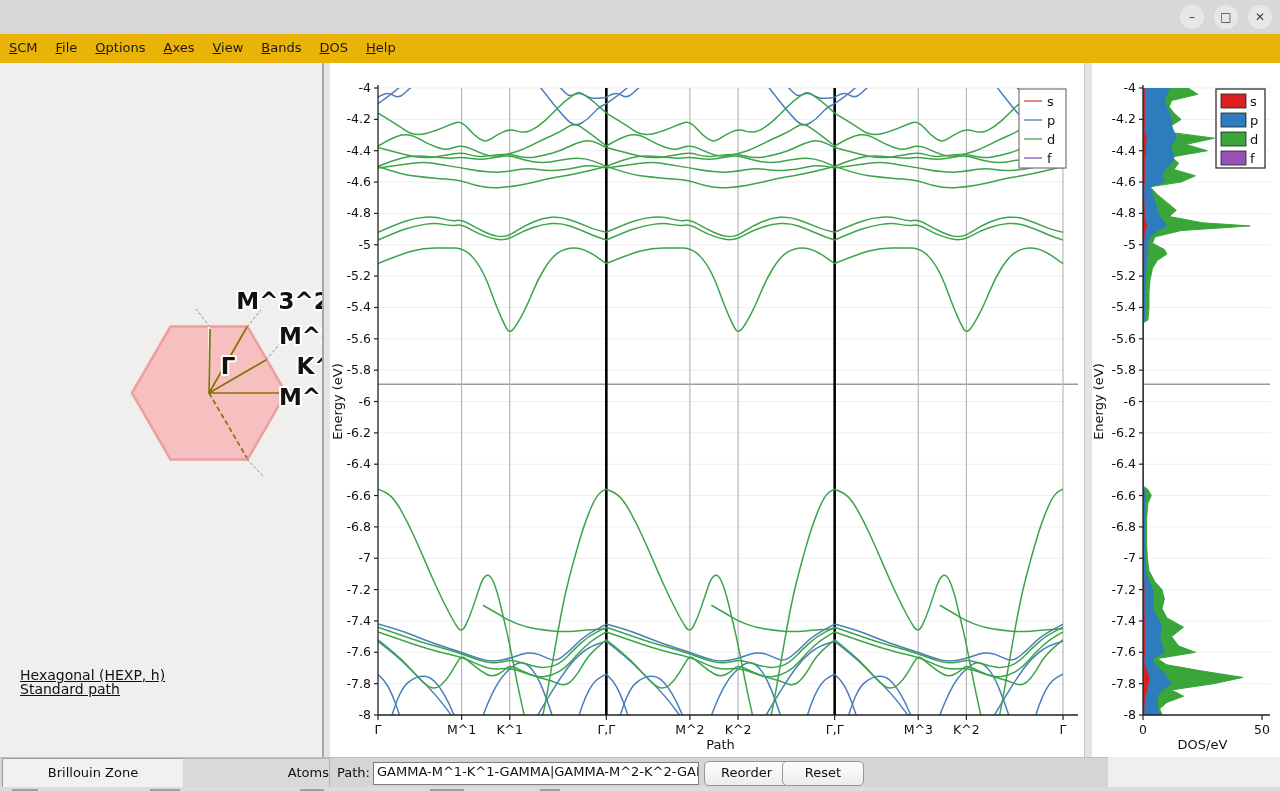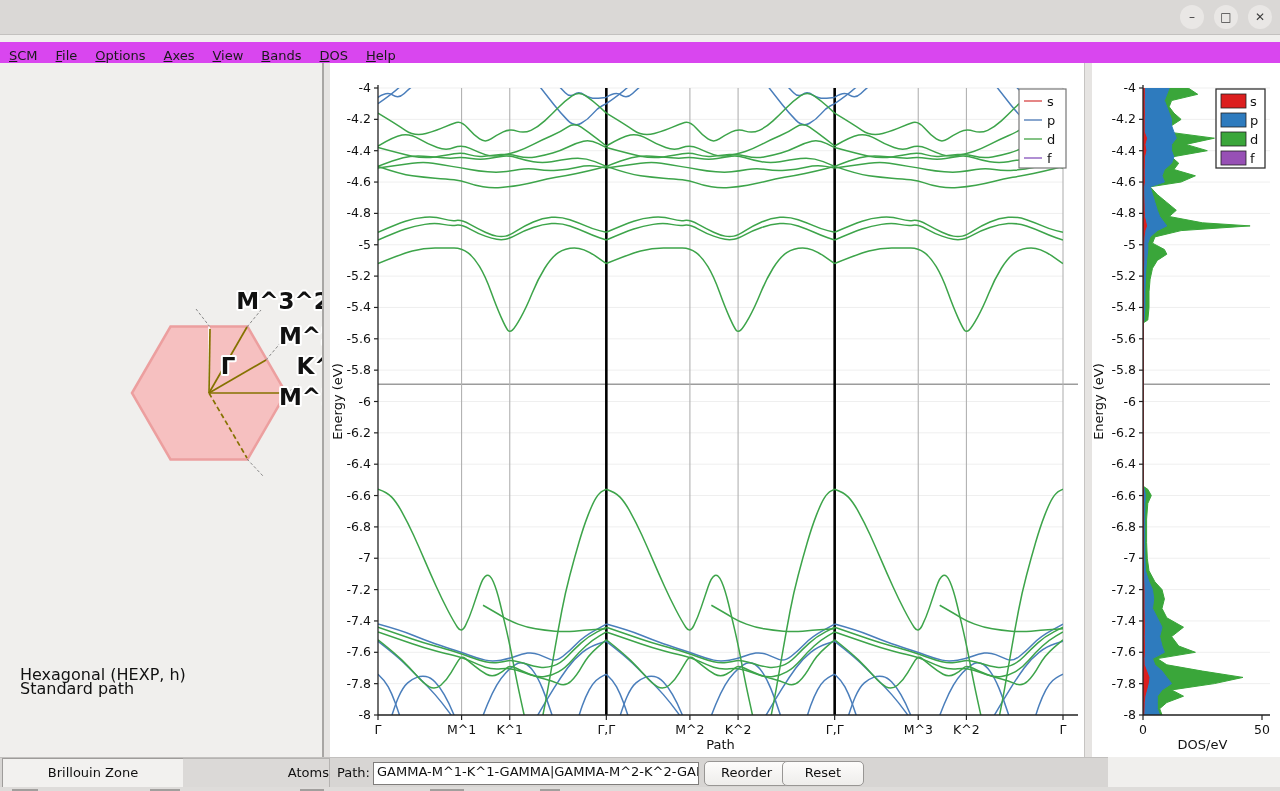--- a/index.html
+++ b/index.html
@@ -3,31 +3,31 @@
 <meta charset="utf-8">
 <style>
   html,body{margin:0;padding:0;background:#c9c7c5;font-family:"DejaVu Sans",sans-serif;}
   #window{position:relative;width:1280px;height:791px;background:#f0efed;overflow:hidden;}
   
   #titlebar{position:absolute;left:0;top:0;width:1280px;height:34px;background:#dad8d6;border-bottom:1px solid #c3c1bf;}
   #title-text{position:absolute;left:0;right:0;top:8px;text-align:center;font-size:13.5px;font-weight:700;color:#1b1b1b;}
   .winbtn{position:absolute;top:5px;width:24px;height:24px;border-radius:50%;background:#e9e7e5;color:#3c3c3c;font-size:12px;line-height:24px;text-align:center;}
   #btn-min{right:76px;} #btn-max{right:42px;} #btn-close{right:8px;}
   
-  #menubar{position:absolute;left:0;top:34px;width:1280px;height:29px;background:#d946ef;border-bottom:1px solid #dddbd9;margin-top:8px;}
+  #menubar{position:absolute;left:0;top:34px;width:1280px;height:29px;background:#eab308;border-bottom:1px solid #dddbd9;}
   .menu-item{display:inline-block;padding:6px 9px 0 9px;font-size:13px;color:#1a1a1a;}
   .menu-item u{text-decoration:underline;}
   
   #main{position:absolute;left:0;top:63px;width:1280px;height:694px;}
   #left-panel{position:absolute;left:0;top:0;width:322px;height:694px;background:#f0efed;padding-left:46px;}
   #sep-left{position:absolute;left:322px;top:0;width:8px;height:694px;background:#e6e4e2;border-left:2px solid #a8a6a4;}
   #band-panel{position:absolute;left:330px;top:0;width:754px;height:694px;background:#ffffff;}
   #sep-right{position:absolute;left:1084px;top:0;width:8px;height:694px;background:#e6e4e2;border-left:1px solid #c6c4c2;border-right:1px solid #c6c4c2;}
   #dos-panel{position:absolute;left:1092px;top:0;width:188px;height:694px;background:#ffffff;}
-  #bz-info{position:absolute;left:20px;top:605px;font-size:16px;line-height:14px;color:#111;}
+  #bz-info{position:absolute;left:20px;top:605px;font-size:14px;line-height:14px;color:#111;text-decoration:underline;}
   
   #bottombar{position:absolute;left:0;top:757px;width:1108px;height:30px;background:#d7d5d3;border-top:1px solid #c2c0be;}
   .tab{position:absolute;top:0;height:28px;line-height:28px;text-align:center;font-size:13px;color:#111;}
   #tab-bz{left:2px;width:180px;background:#f2f1ef;border:1px solid #9e9c9a;border-bottom:none;}
   #tab-atoms{left:183px;width:146px;background:#dbd9d7;border:1px solid #b5b3b1;border-left:none;text-align:right;}
   #path-label{position:absolute;left:337px;top:7px;font-size:13px;color:#111;}
   #path-input{position:absolute;left:373px;top:4px;width:318px;height:19px;border:1px solid #7f7d7b;background:#fff;font-family:"DejaVu Sans",sans-serif;font-size:13px;padding:1px 3px;color:#111;white-space:nowrap;overflow:hidden;}
   .bbtn{position:absolute;top:3px;height:23px;background:linear-gradient(#fdfcfb,#eeedeb);border:1px solid #989694;border-radius:5px;font-family:"DejaVu Sans",sans-serif;font-size:13px;color:#111;text-align:center;line-height:21px;}
   #btn-reorder{left:704px;width:83px;}
   #btn-reset{left:782px;width:80px;}

